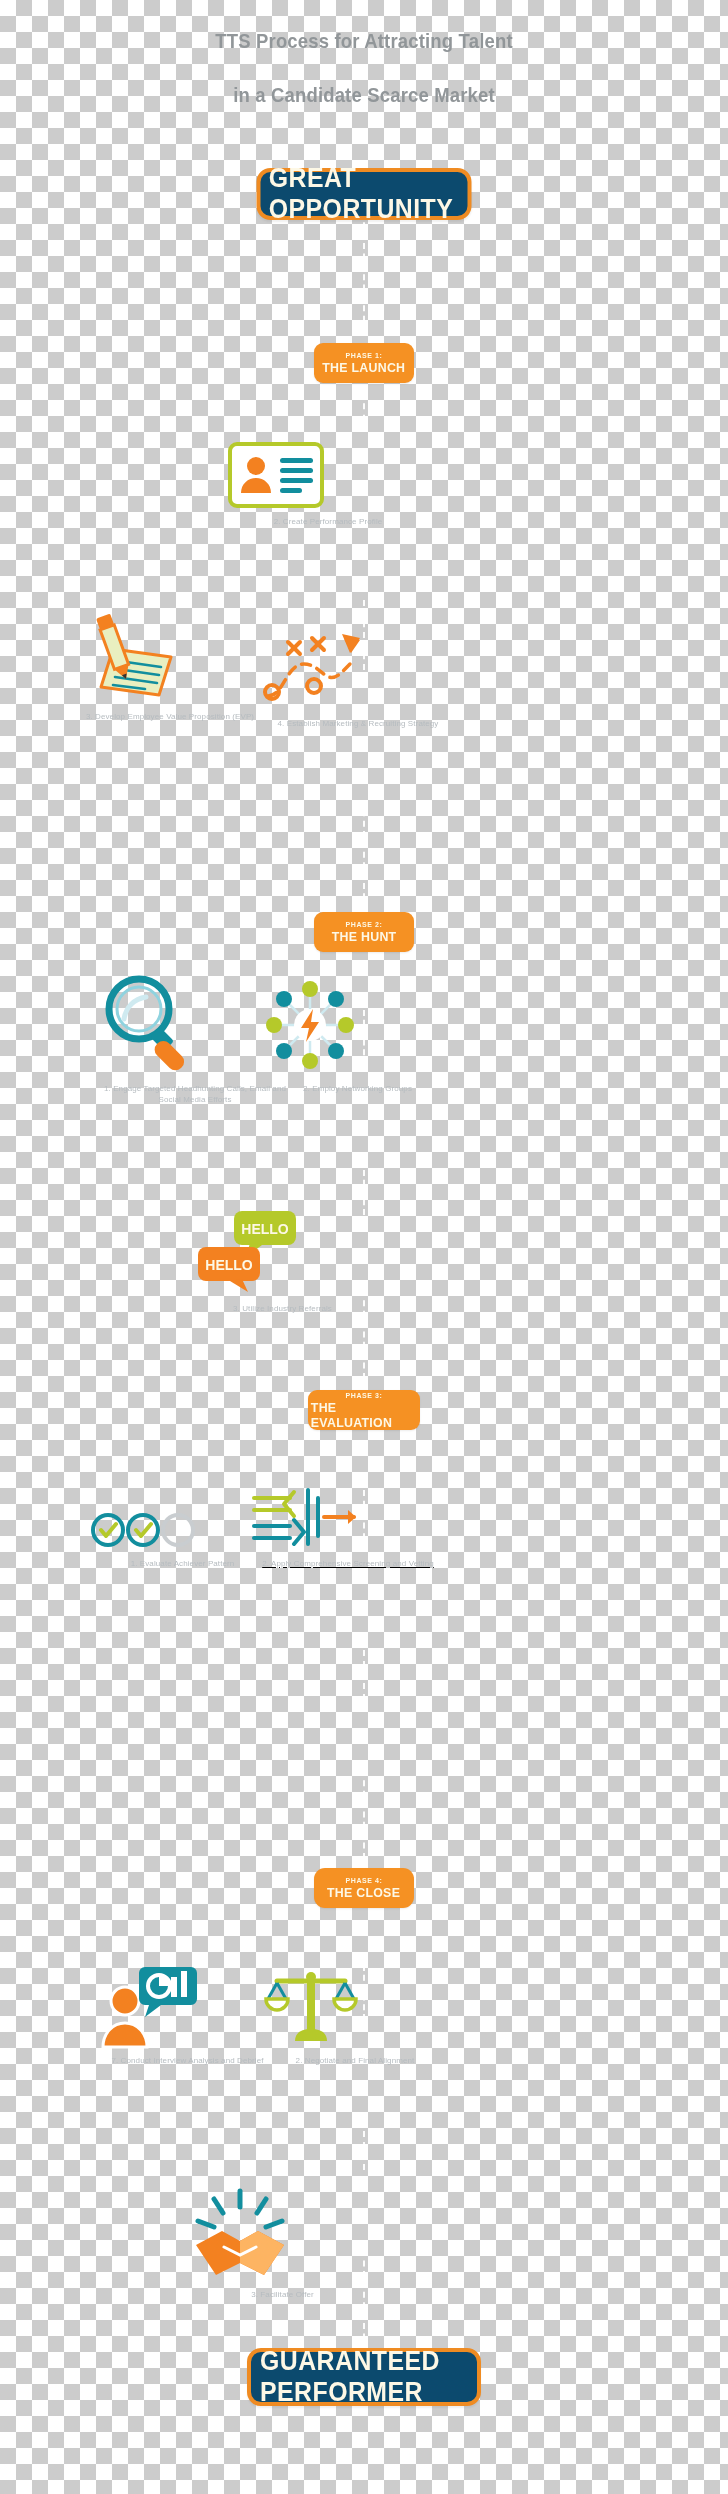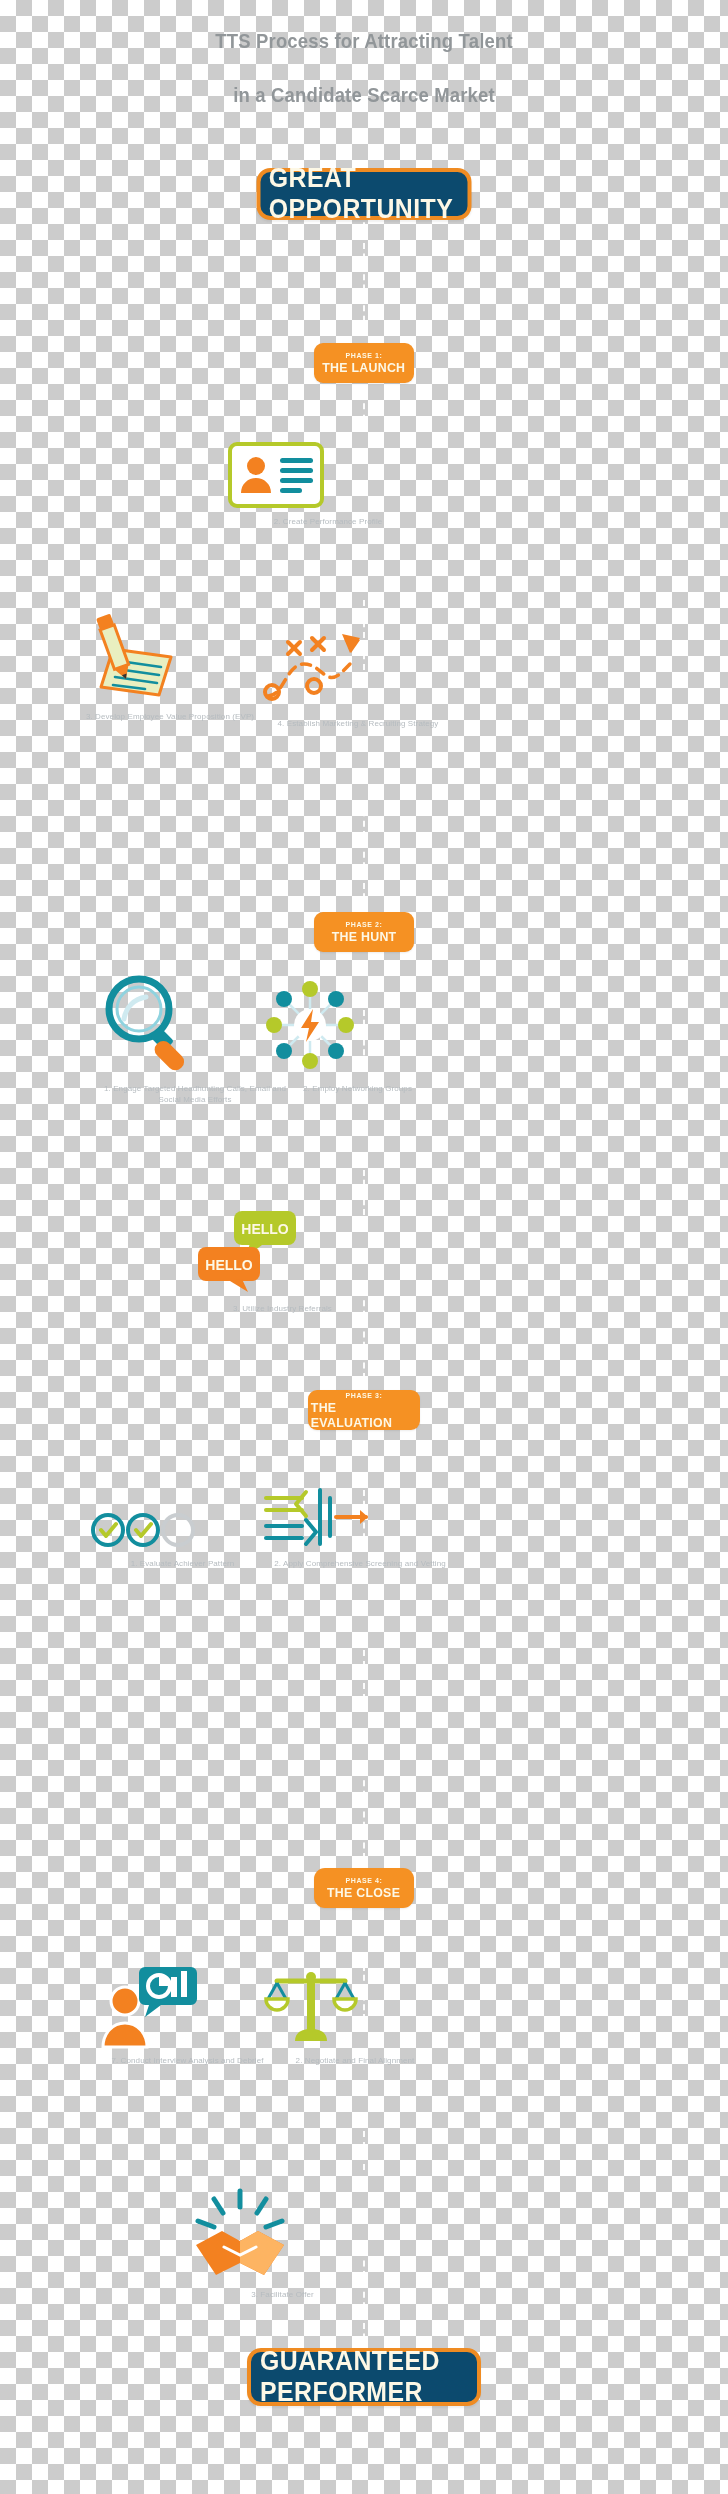--- a/index.html
+++ b/index.html
@@ -238,21 +238,21 @@
         <circle cx="18" cy="20" r="15" fill="none" stroke="#128e9e" stroke-width="4"></circle>
         <path d="M11 20l5 6 10-12" fill="none" stroke="#b5c92a" stroke-width="4" stroke-linecap="round" stroke-linejoin="round"></path>
         <circle cx="53" cy="20" r="15" fill="none" stroke="#128e9e" stroke-width="4"></circle>
         <path d="M46 20l5 6 10-12" fill="none" stroke="#b5c92a" stroke-width="4" stroke-linecap="round" stroke-linejoin="round"></path>
         <circle cx="88" cy="20" r="15" fill="none" stroke="#c9cdd0" stroke-width="4"></circle>
       </svg>
     </div>
     <div class="cap">1. Evaluate Achiever Pattern</div>
   </div>
 
-  <div class="step" style="left:260px;top:1462px;width:200px;">
+  <div class="step" style="left:248px;top:1462px;width:200px;text-decoration:underline;">
     <div class="art" style="height:88px;">
       <svg width="112" height="66" viewBox="0 0 112 66">
         <g stroke="#b5c92a" stroke-width="4" stroke-linecap="round">
           <line x1="6" y1="14" x2="42" y2="14"></line>
           <line x1="6" y1="26" x2="42" y2="26"></line>
         </g>
         <path d="M46 8l-10 12 10 12" fill="none" stroke="#b5c92a" stroke-width="4" stroke-linecap="round" stroke-linejoin="round"></path>
         <g stroke="#128e9e" stroke-width="4" stroke-linecap="round">
           <line x1="6" y1="42" x2="42" y2="42"></line>
           <line x1="6" y1="54" x2="42" y2="54"></line>

